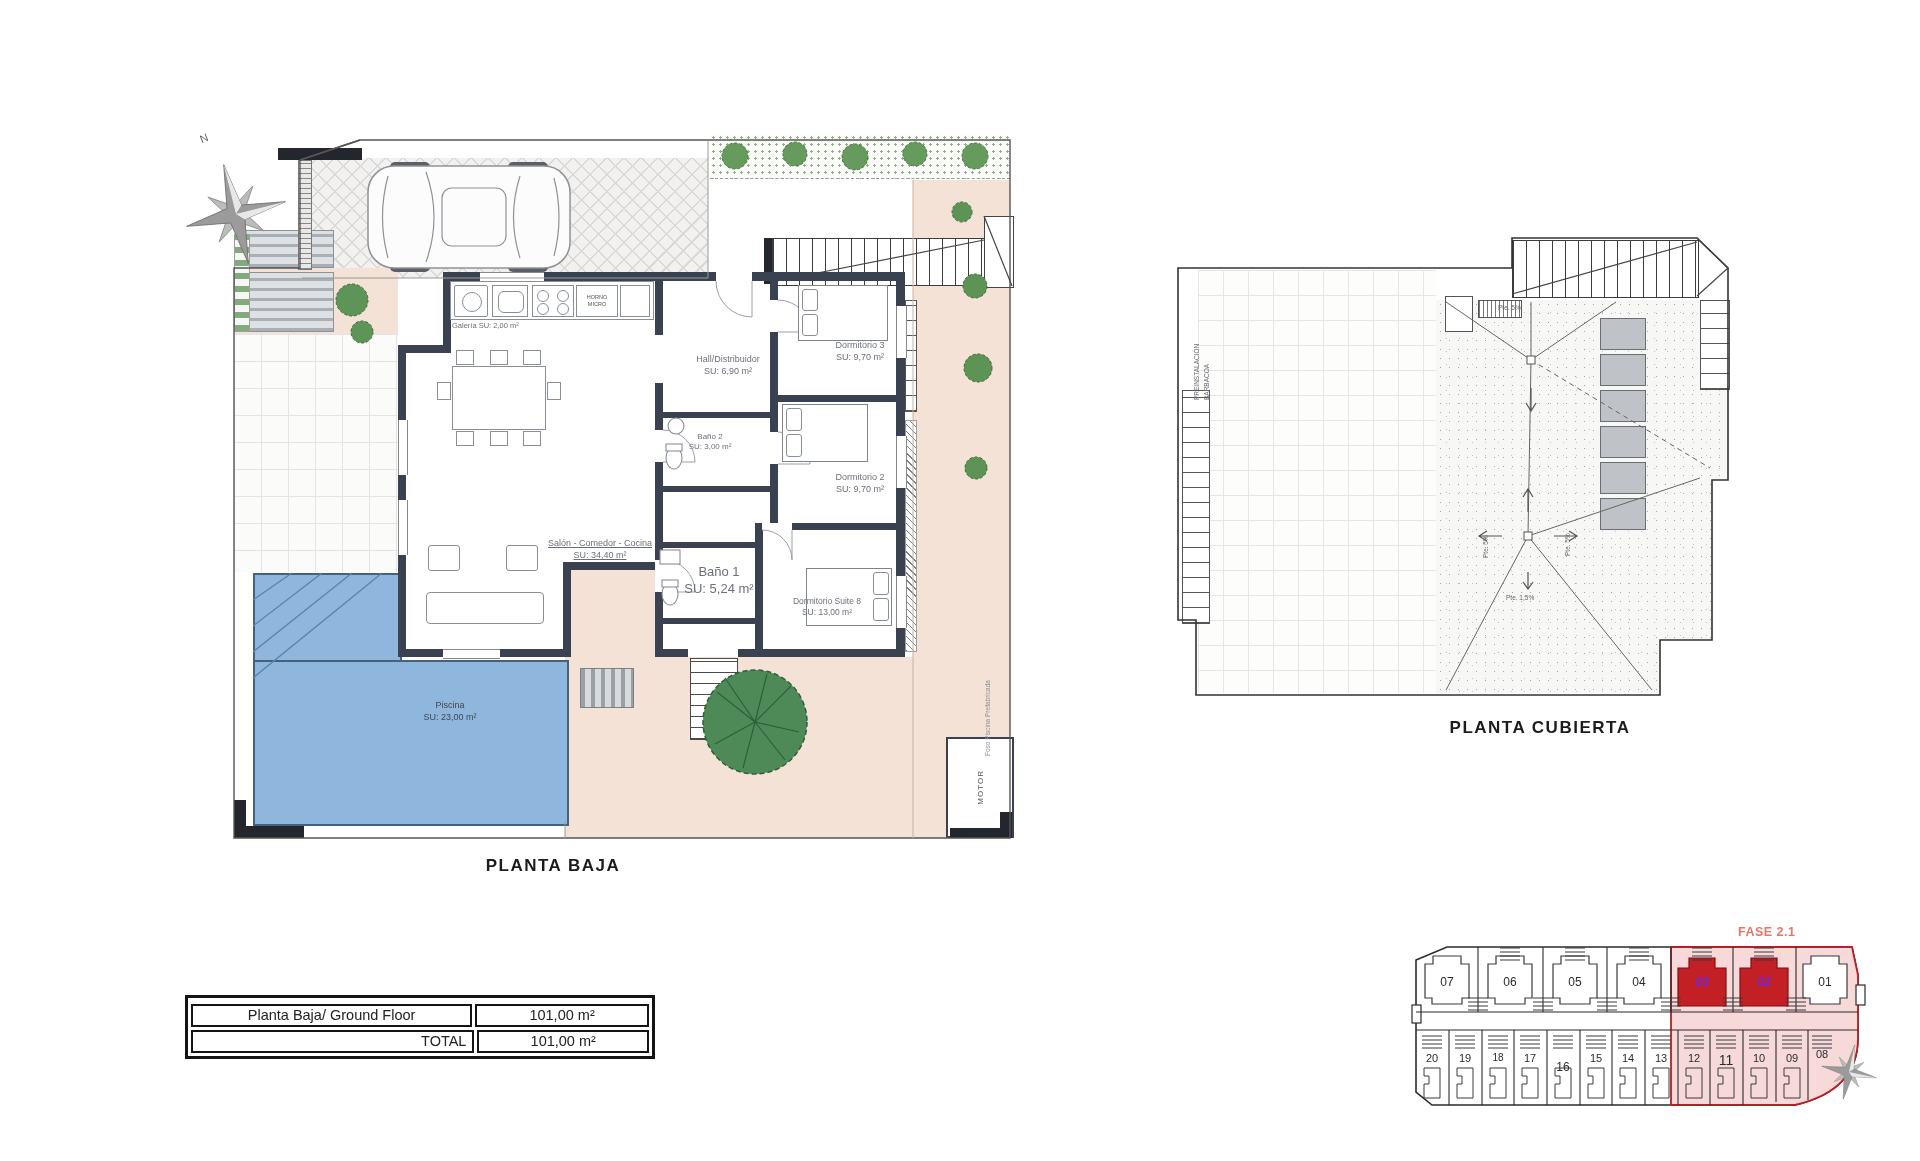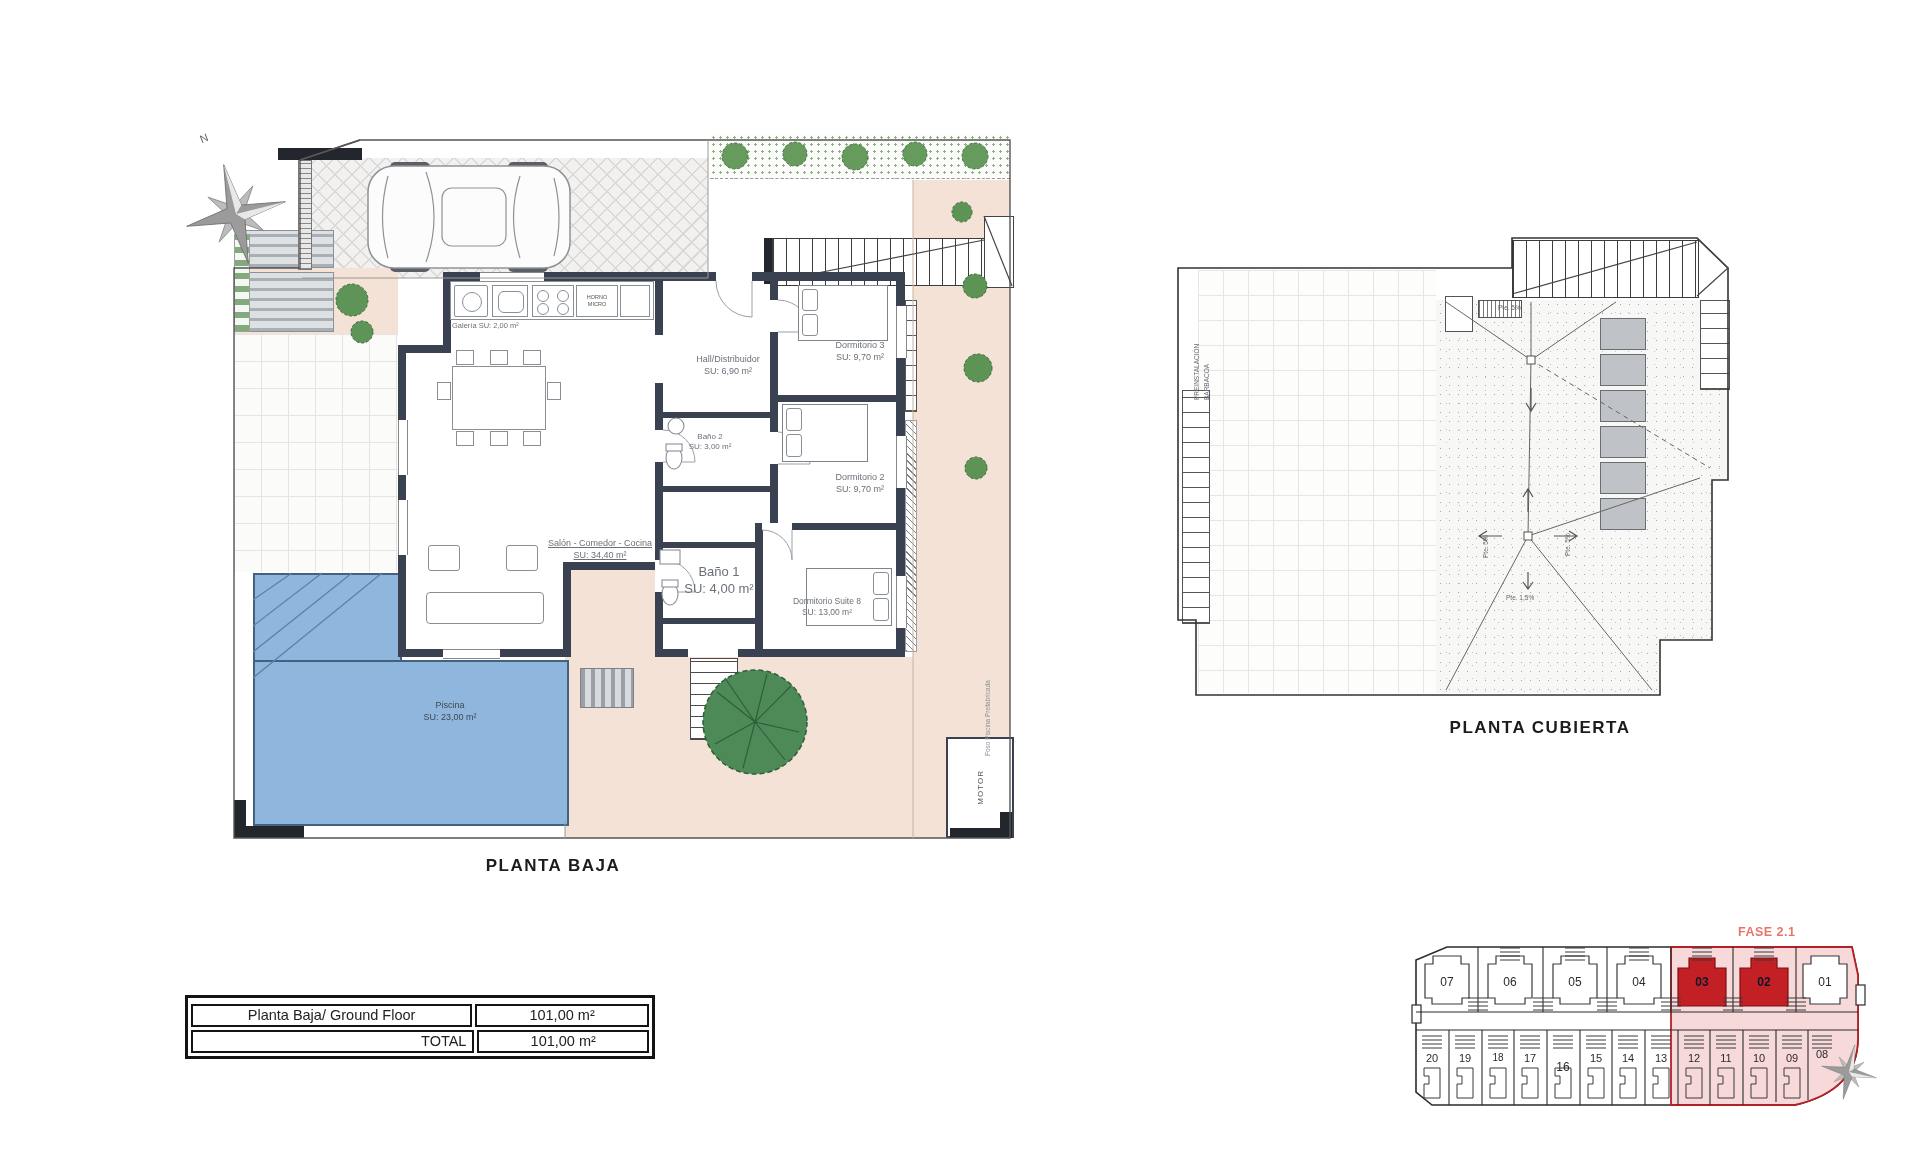--- a/index.html
+++ b/index.html
@@ -40,21 +40,21 @@
   .winH{position:absolute;background:#fff;border-top:1px solid #888;border-bottom:1px solid #888;}
   .gap{position:absolute;background:#fff;}
   .rlabel{position:absolute;font-size:9px;line-height:1.3;color:#6b7078;text-align:center;}
   .rlabel .rm{display:block;}
   .tinylabel{position:absolute;font-size:7.5px;line-height:1.3;color:#6b7078;text-align:left;}
   .klabel{font-size:5.5px;line-height:1.2;color:#555;text-align:center;}
   .vtext{writing-mode:vertical-rl;transform:rotate(180deg);white-space:pre-line;}
   .ptitle{position:absolute;font-weight:bold;font-size:17px;color:#1c1c1c;letter-spacing:1.5px;text-align:center;}
   .slope{position:absolute;font-size:6.5px;color:#666;}
   .unitnum{position:absolute;font-size:12px;color:#2b2b2b;text-align:center;}
-  .unitnum.red{color:#0f172a;font-weight:bold;}
+  .unitnum.red{color:#6d28d9;font-weight:bold;font-style:italic;}
   .phase{position:absolute;font-weight:bold;font-size:12.5px;letter-spacing:0.5px;color:#e8756b;}
   .nlabel{position:absolute;font-size:11px;color:#5f5f5f;transform:rotate(-22deg);}
   
   .stable{position:absolute;left:185px;top:995px;width:470px;border:3px solid #141414;background:#fff;padding:3px;box-sizing:border-box;}
   .stable .hd{border:2px solid #141414;background:#c9c9c9;text-align:center;font-size:20px;letter-spacing:1px;color:#222;padding:3px 0;}
   .stable .row{display:flex;gap:3px;margin-top:3px;}
   .stable .cell{border:2px solid #141414;font-size:14.5px;color:#222;line-height:19px;height:19px;overflow:hidden;}
   .stable .lab{flex:1 1 62%;text-align:center;}
   .stable .lab.ra{text-align:right;padding-right:6px;}
   .stable .val{flex:1 1 38%;text-align:center;}
@@ -407,21 +407,21 @@
   <div class="rlabel" style="left:668px;top:354px;width:120px;">
     <span class="rm">Hall/Distribuidor</span>
     <span class="rm">SU: 6,90 m²</span>
   </div>
   <div class="rlabel" style="left:668px;top:432px;width:84px;font-size:8px;">
     <span class="rm">Baño 2</span>
     <span class="rm">SU: 3,00 m²</span>
   </div>
   <div class="rlabel" style="left:682px;top:564px;width:74px;font-size:13px;">
     <span class="rm">Baño 1</span>
-    <span class="rm">SU: 4,00 m²</span>
+    <span class="rm">SU: 5,24 m²</span>
   </div>
   <div class="rlabel" style="left:800px;top:340px;width:120px;">
     <span class="rm">Dormitorio 3</span>
     <span class="rm">SU: 9,70 m²</span>
   </div>
   <div class="rlabel" style="left:800px;top:472px;width:120px;">
     <span class="rm">Dormitorio 2</span>
     <span class="rm">SU: 9,70 m²</span>
   </div>
   <div class="rlabel" style="left:765px;top:596px;width:124px;font-size:8.5px;">
@@ -466,18 +466,18 @@
   <div class="unitnum" style="left:1811px;top:975px;width:28px;">01</div>
   <div class="unitnum" style="left:1419px;top:1052px;width:26px;font-size:11px;">20</div>
   <div class="unitnum" style="left:1452px;top:1052px;width:26px;font-size:11px;">19</div>
   <div class="unitnum" style="left:1485px;top:1052px;width:26px;font-size:10px;">18</div>
   <div class="unitnum" style="left:1517px;top:1052px;width:26px;font-size:11px;">17</div>
   <div class="unitnum" style="left:1550px;top:1060px;width:26px;font-size:12px;">16</div>
   <div class="unitnum" style="left:1583px;top:1052px;width:26px;font-size:11px;">15</div>
   <div class="unitnum" style="left:1615px;top:1052px;width:26px;font-size:11px;">14</div>
   <div class="unitnum" style="left:1648px;top:1052px;width:26px;font-size:11px;">13</div>
   <div class="unitnum" style="left:1681px;top:1052px;width:26px;font-size:11px;">12</div>
-  <div class="unitnum" style="left:1713px;top:1052px;width:26px;font-size:11px;">11</div>
+  <div class="unitnum" style="left:1713px;top:1052px;width:26px;font-size:14px;">11</div>
   <div class="unitnum" style="left:1746px;top:1052px;width:26px;font-size:11px;">10</div>
   <div class="unitnum" style="left:1779px;top:1052px;width:26px;font-size:11px;">09</div>
   <div class="unitnum" style="left:1809px;top:1048px;width:26px;font-size:11px;">08</div>
 
 </div>
 
 </body></html>

